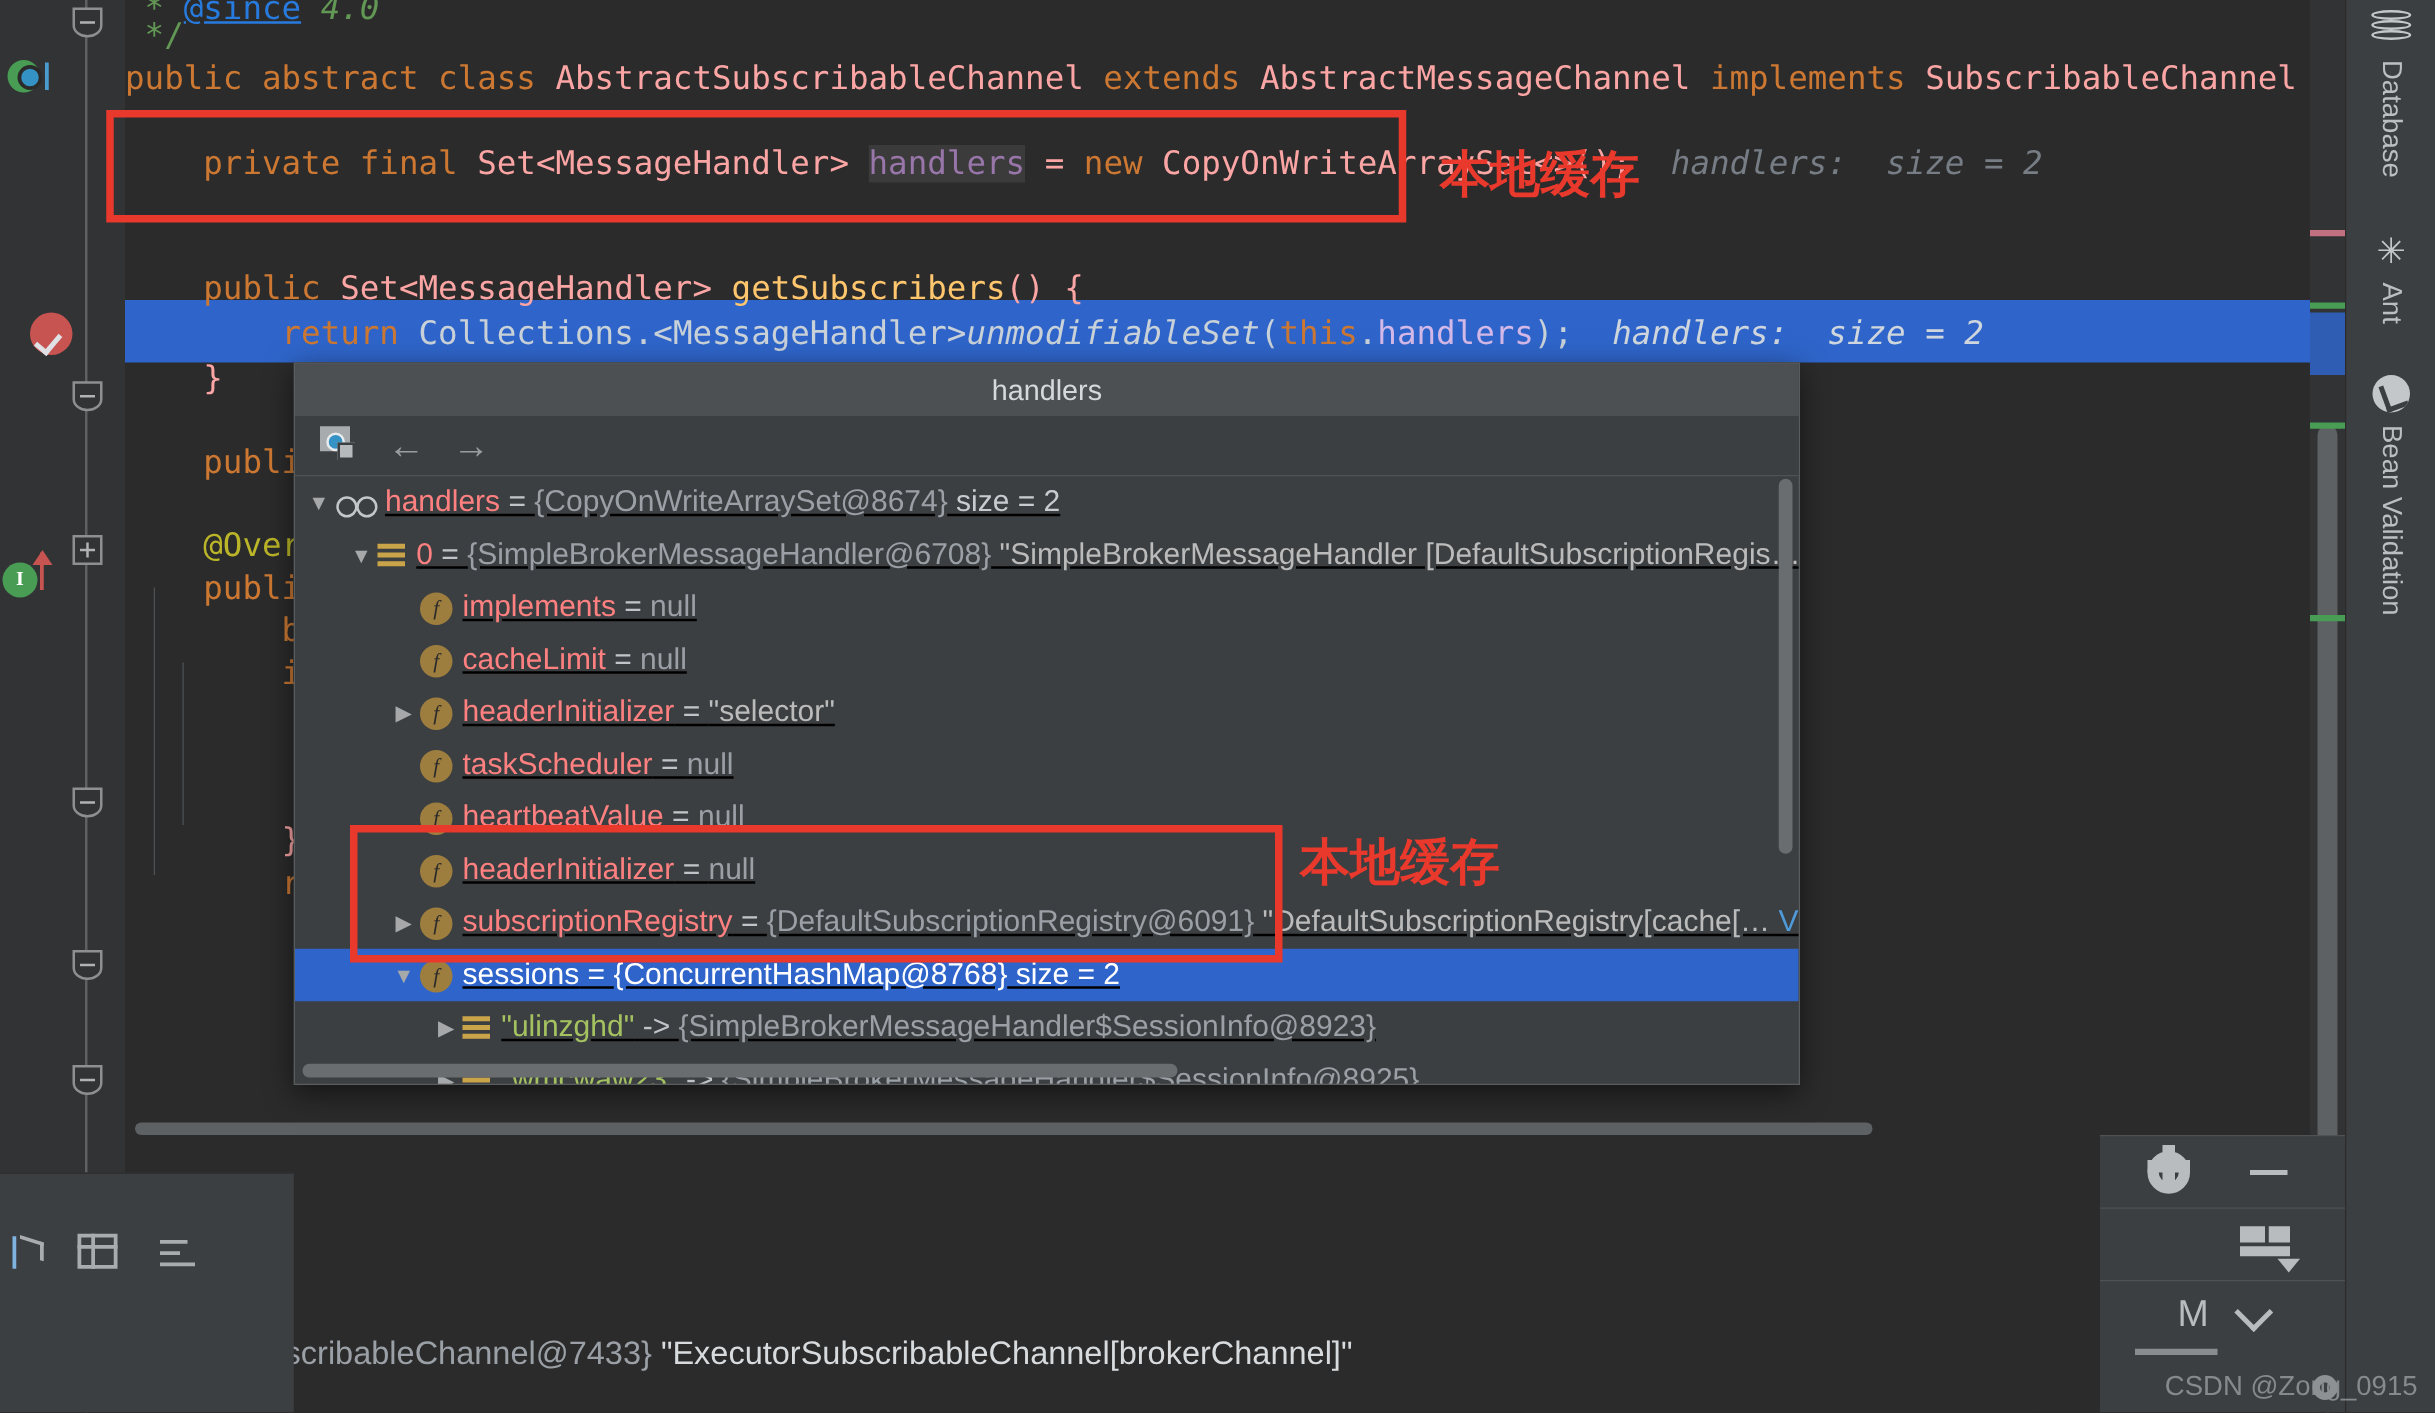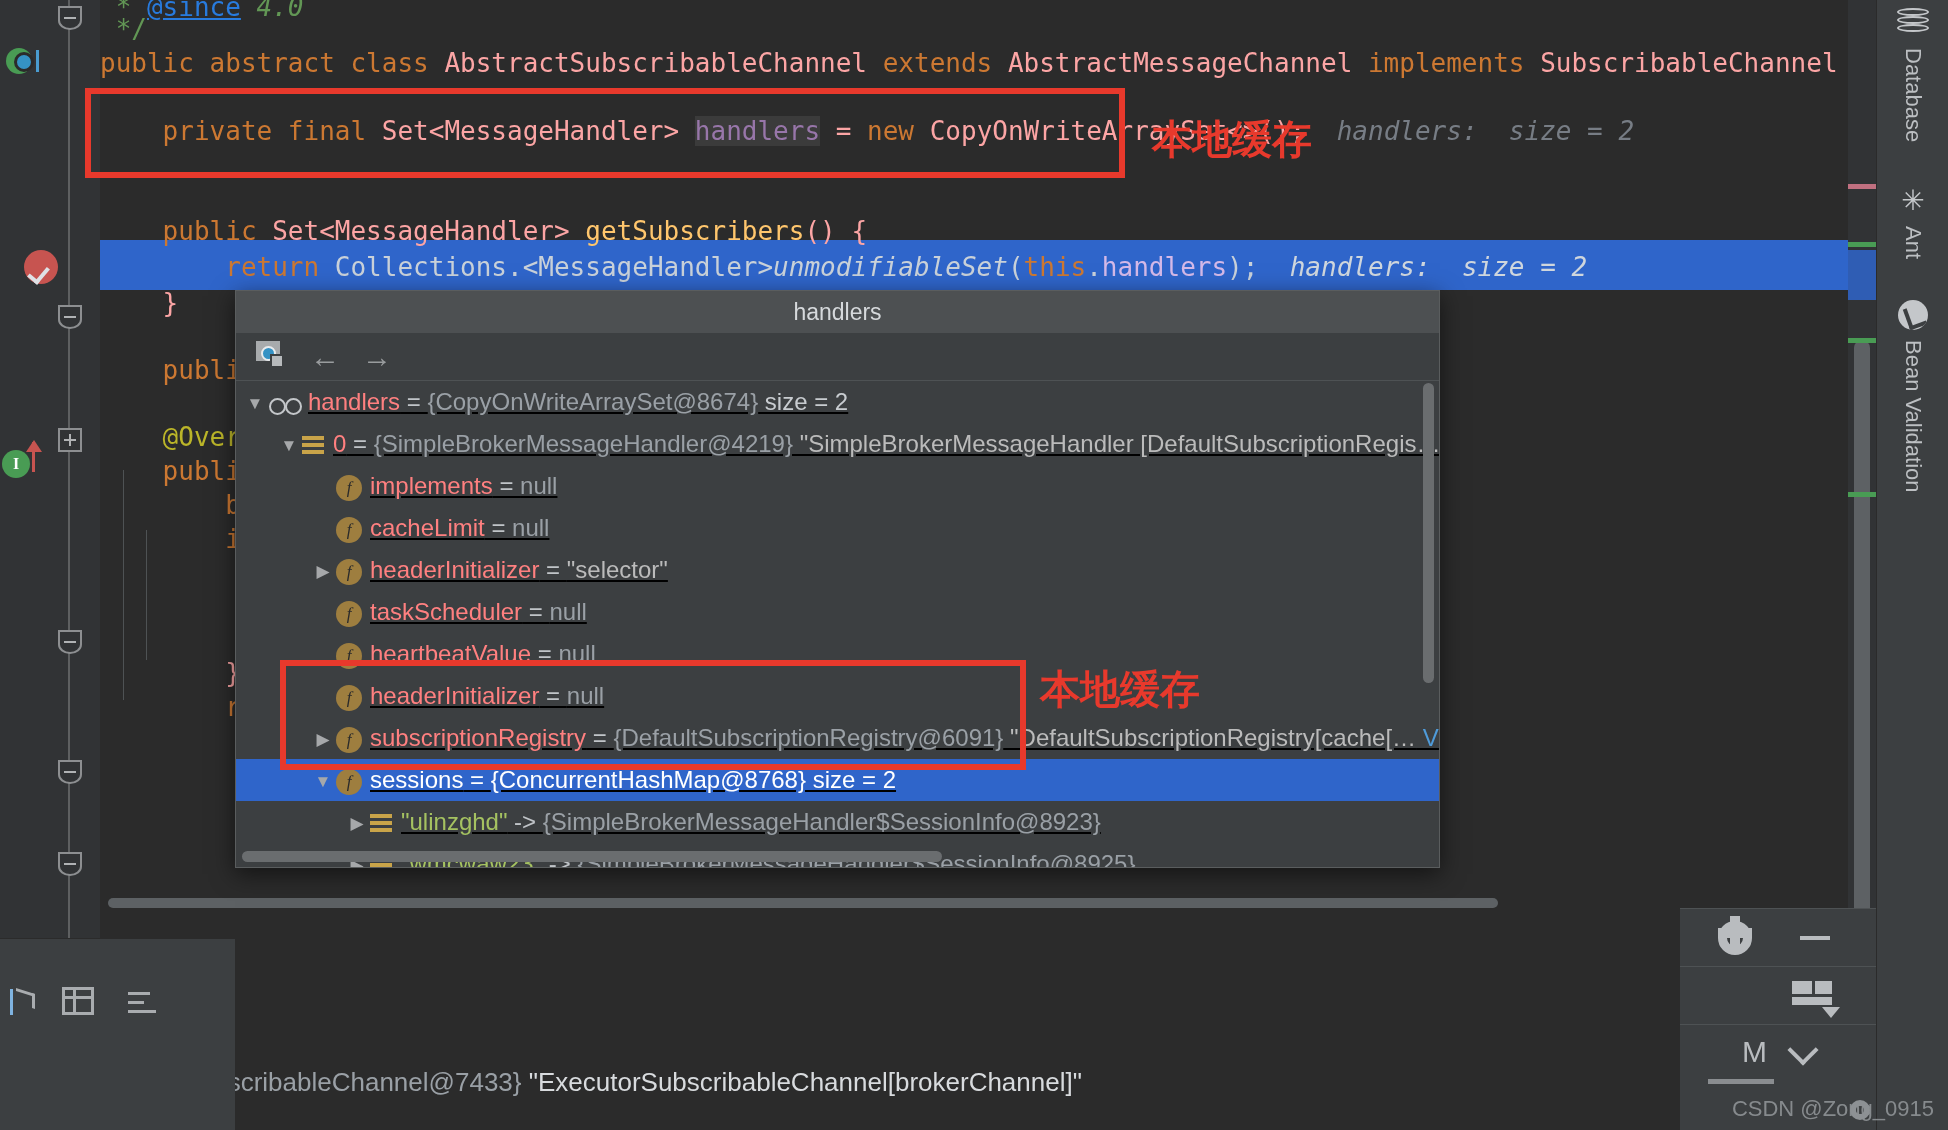--- a/index.html
+++ b/index.html
@@ -398,21 +398,21 @@
       <div class="tb-btn">
         <span class="insp-ic"></span>
           <span class="insp-sq"></span>
       </div>
       <div class="nav-arrow">←</div>
       <div class="nav-arrow">→</div>
     </div>
 
     <div class="tree" id="tree">
         <div class="trow"><span class="ind" style="width: 0px;"></span><span class="tw">▼</span><span class="ic-glasses"></span><span class="nm">handlers</span><span class="eq"> = </span><span class="val">{CopyOnWriteArraySet@8674}</span><span class="sz">  size = 2</span></div>
-        <div class="trow"><span class="ind" style="width: 34px;"></span><span class="tw">▼</span><span class="ic-list"><i></i><i></i><i></i></span><span class="nm">0</span><span class="eq"> = </span><span class="val">{SimpleBrokerMessageHandler@4219}</span><span class="plain"> "SimpleBrokerMessageHandler [DefaultSubscriptionRegis…</span></div>
+        <div class="trow"><span class="ind" style="width: 34px;"></span><span class="tw">▼</span><span class="ic-list"><i></i><i></i><i></i></span><span class="nm">0</span><span class="eq"> = </span><span class="val">{SimpleBrokerMessageHandler@6708}</span><span class="plain"> "SimpleBrokerMessageHandler [DefaultSubscriptionRegis…</span></div>
         <div class="trow"><span class="ind" style="width: 68px;"></span><span class="tw none">▶</span><span class="ic-f">f</span><span class="nm">implements</span><span class="eq"> = </span><span class="val">null</span></div>
         <div class="trow"><span class="ind" style="width: 68px;"></span><span class="tw none">▶</span><span class="ic-f">f</span><span class="nm">cacheLimit</span><span class="eq"> = </span><span class="val">null</span></div>
         <div class="trow"><span class="ind" style="width: 68px;"></span><span class="tw">▶</span><span class="ic-f">f</span><span class="nm">headerInitializer</span><span class="eq"> = </span><span class="plain"> "selector"</span></div>
         <div class="trow"><span class="ind" style="width: 68px;"></span><span class="tw none">▶</span><span class="ic-f">f</span><span class="nm">taskScheduler</span><span class="eq"> = </span><span class="val">null</span></div>
         <div class="trow"><span class="ind" style="width: 68px;"></span><span class="tw none">▶</span><span class="ic-f">f</span><span class="nm">heartbeatValue</span><span class="eq"> = </span><span class="val">null</span></div>
         <div class="trow"><span class="ind" style="width: 68px;"></span><span class="tw none">▶</span><span class="ic-f">f</span><span class="nm">headerInitializer</span><span class="eq"> = </span><span class="val">null</span></div>
         <div class="trow"><span class="ind" style="width: 68px;"></span><span class="tw">▶</span><span class="ic-f">f</span><span class="nm">subscriptionRegistry</span><span class="eq"> = </span><span class="val">{DefaultSubscriptionRegistry@6091}</span><span class="plain"> "DefaultSubscriptionRegistry[cache[…</span><span class="viewlink"> View</span></div>
         <div class="trow sel"><span class="ind" style="width: 68px;"></span><span class="tw">▼</span><span class="ic-f">f</span><span class="nm-w">sessions</span><span class="nm-w"> = </span><span class="nm-w">{ConcurrentHashMap@8768}</span><span class="nm-w">  size = 2</span></div>
         <div class="trow"><span class="ind" style="width: 102px;"></span><span class="tw">▶</span><span class="ic-list"><i></i><i></i><i></i></span><span class="strw">"ulinzghd"</span><span class="eq"> -&gt; </span><span class="val">{SimpleBrokerMessageHandler$SessionInfo@8923}</span></div>
         <div class="trow"><span class="ind" style="width: 102px;"></span><span class="tw">▶</span><span class="ic-list"><i></i><i></i></span><span class="strw">"wmcwaw23"</span><span class="eq"> -&gt; </span><span class="val">{SimpleBrokerMessageHandler$SessionInfo@8925}</span></div>

